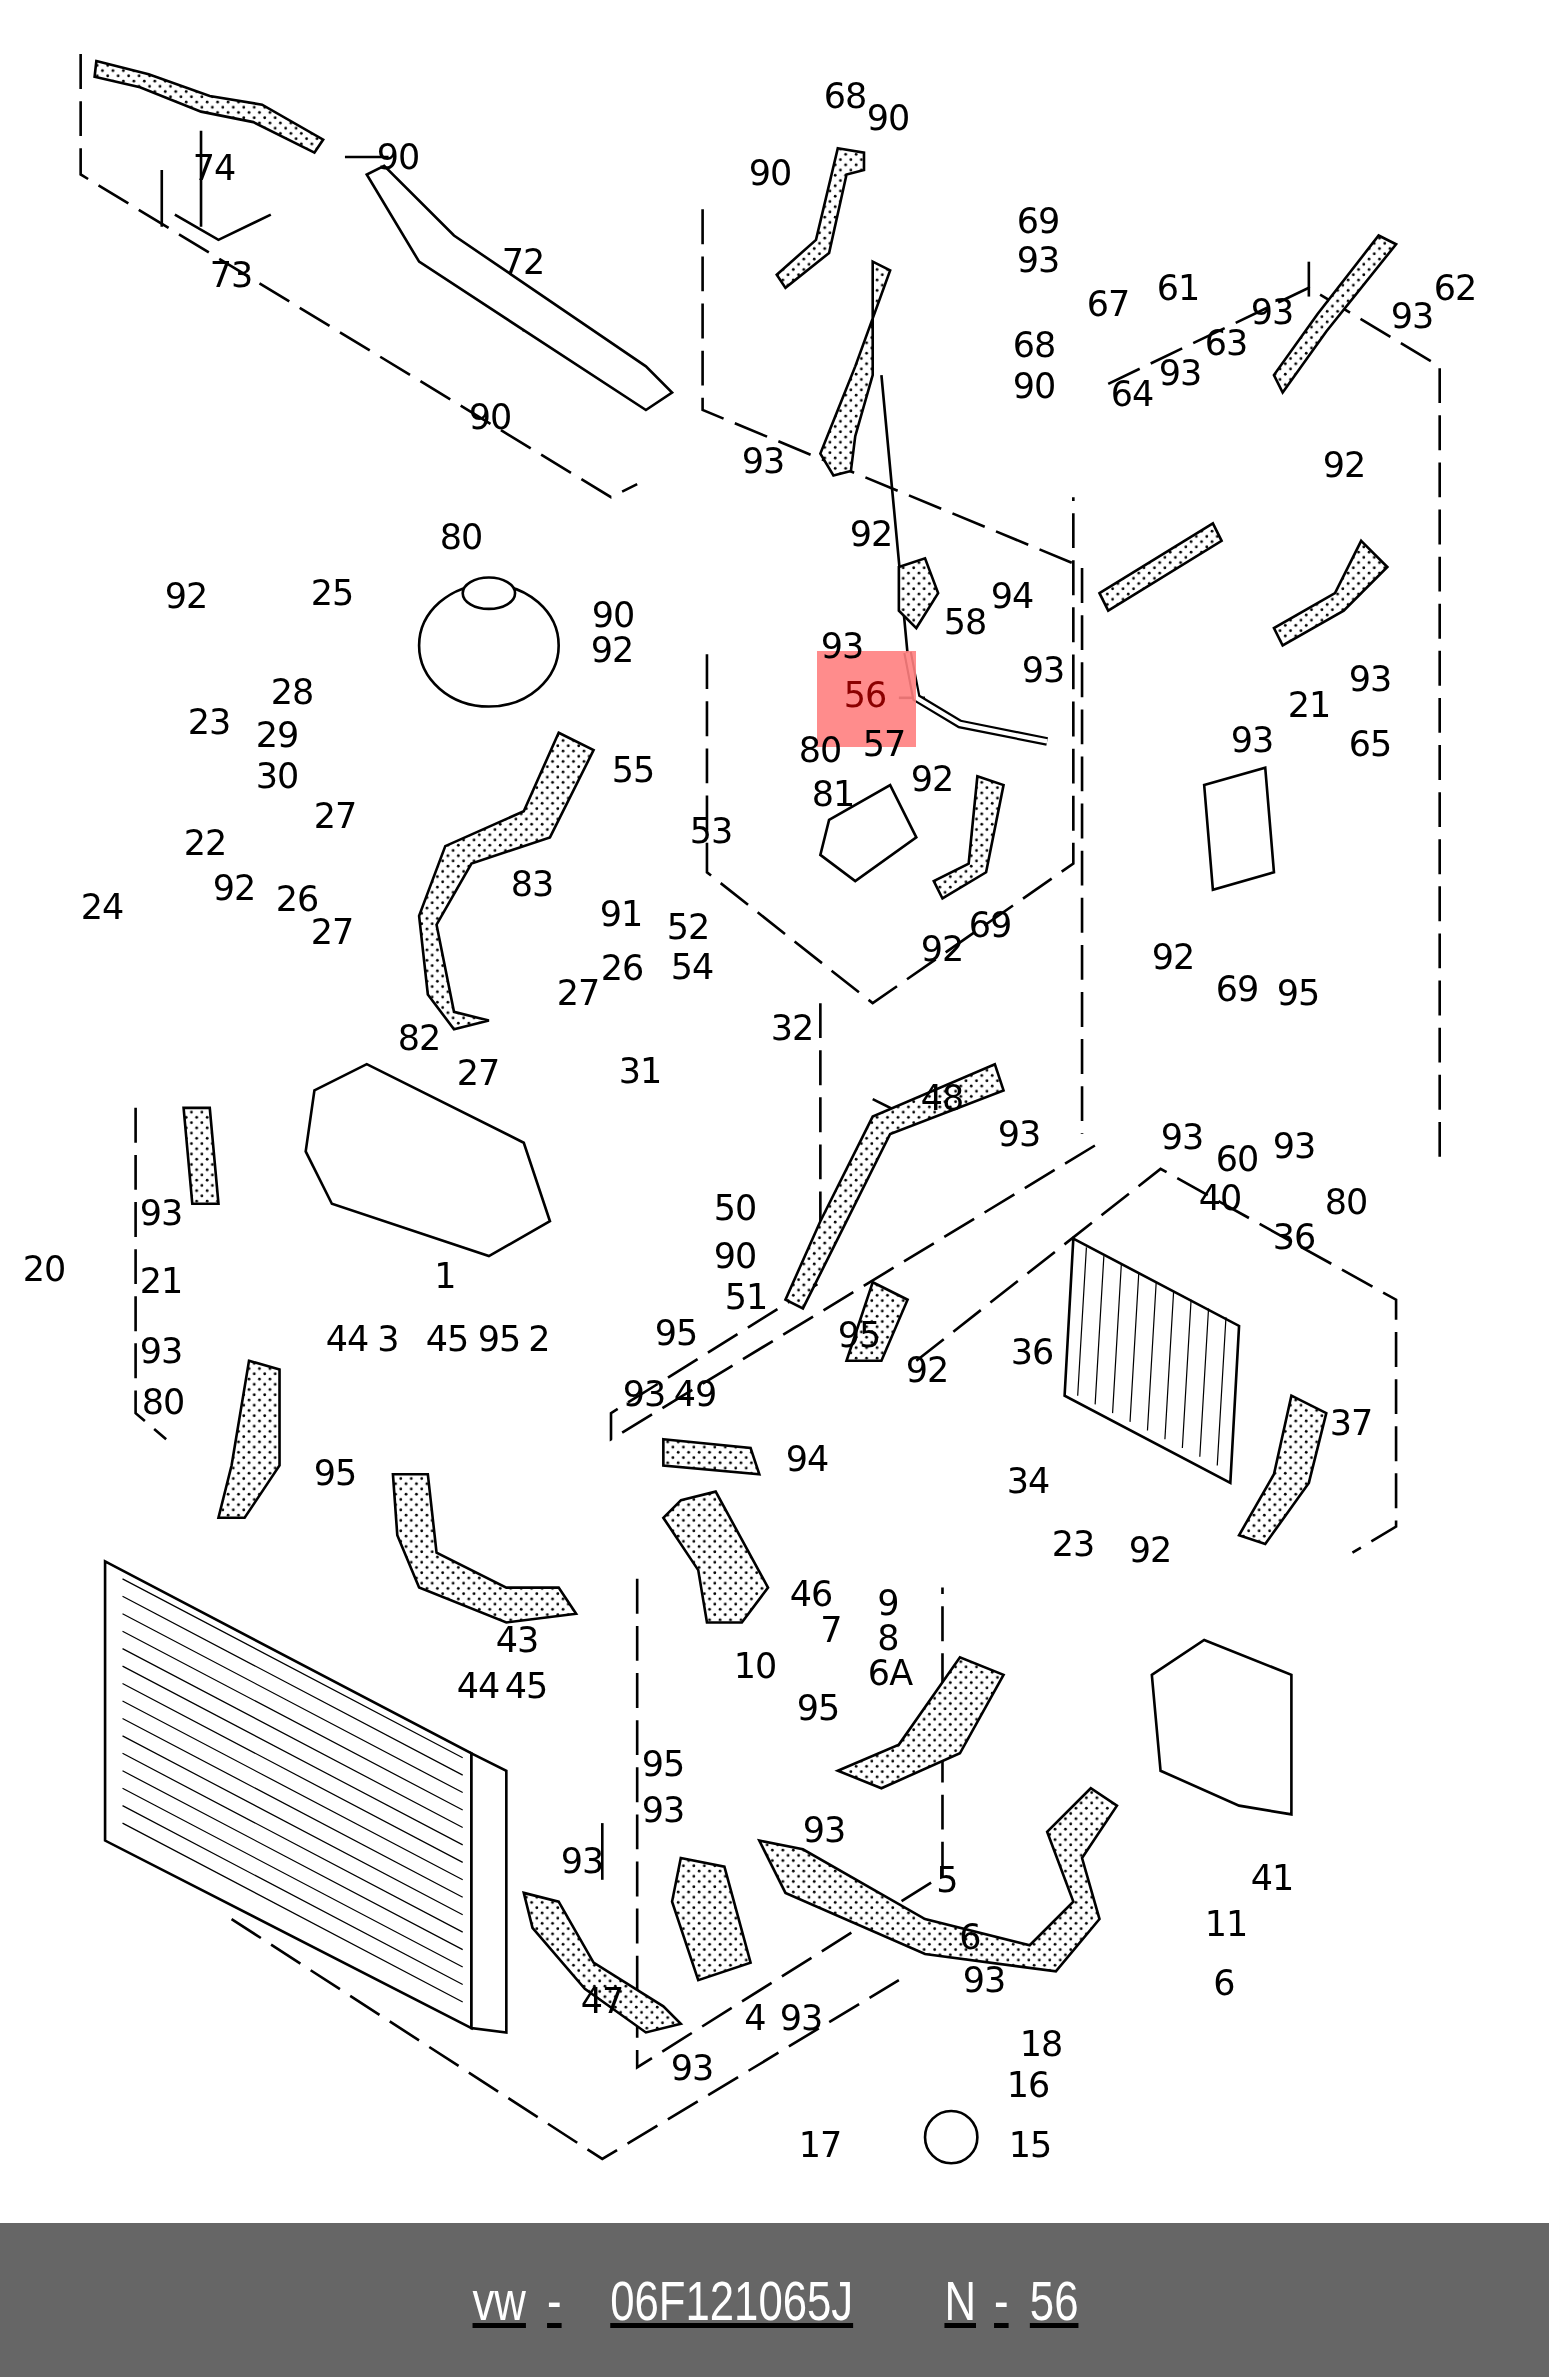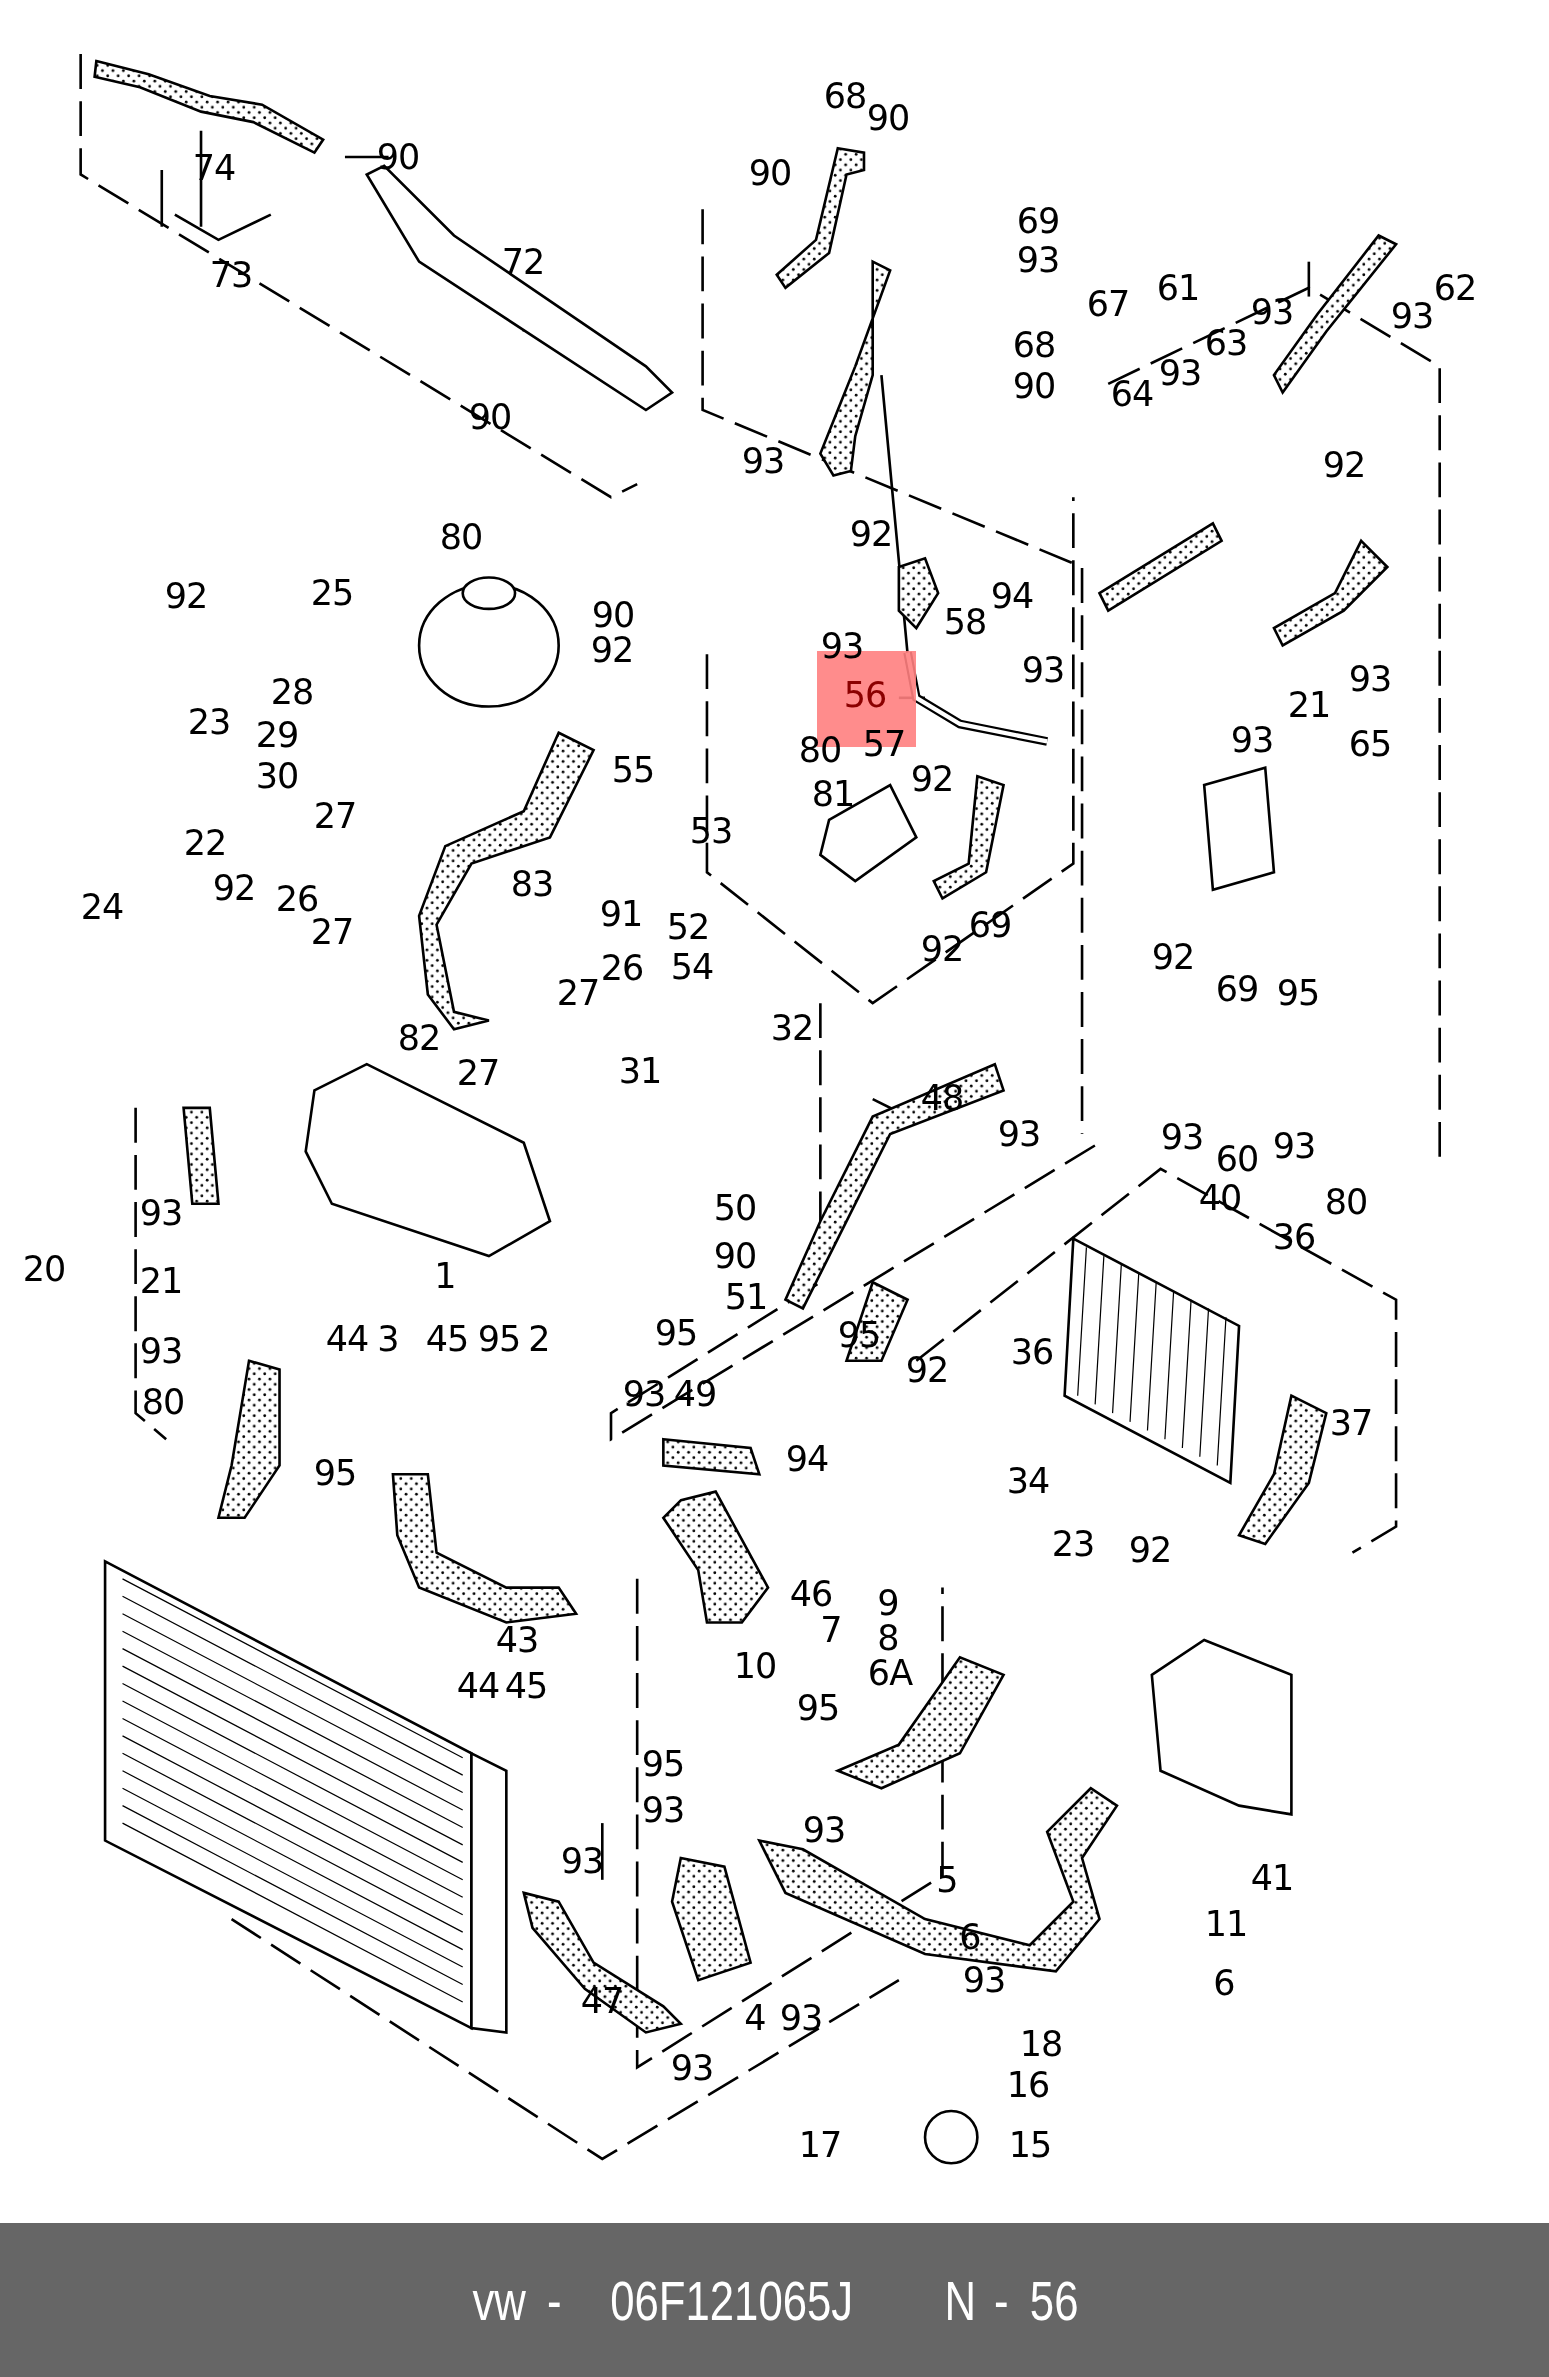--- a/index.html
+++ b/index.html
@@ -5,21 +5,21 @@
   html, body { margin:0; padding:0; background:#ffffff; }
   body { width:1550px; height:2377px; position:relative; overflow:hidden;
          font-family:"DejaVu Sans", sans-serif; }
   #diagram { position:absolute; left:0; top:0; width:1550px; height:2220px; background:#ffffff; }
   #diagram svg { position:absolute; left:0; top:0; }
   .lbl { position:absolute; font-family:"DejaVu Sans", sans-serif; font-size:35px; color:#000;
          line-height:1; white-space:nowrap; transform:translate(-50%,-50%); letter-spacing:-0.9px; }
   .hilite { position:absolute; left:817px; top:651px; width:99px; height:96px; background:#ff7f7f; opacity:0.9; }
   .hilite-lbl { color:#8b0000; }
   #footer { position:absolute; left:0; top:2223px; width:1550px; height:154px; background:#666666;
-            display:flex; align-items:center; justify-content:center; }
+            display:flex; align-items:center; justify-content:center;text-decoration:underline; }
   #footer .brand, #footer .part, #footer .ref { color:#ffffff; font-family:"Liberation Sans", sans-serif;
             font-size:56px; transform:scaleX(0.78); display:inline-block; }
   #footer .sep { display:inline-block; width:52px; }
 </style>
 </head>
 <body>
 
 <div id="diagram">
   <svg width="1550" height="2220" viewBox="0 0 1776 2545">
     <defs>

